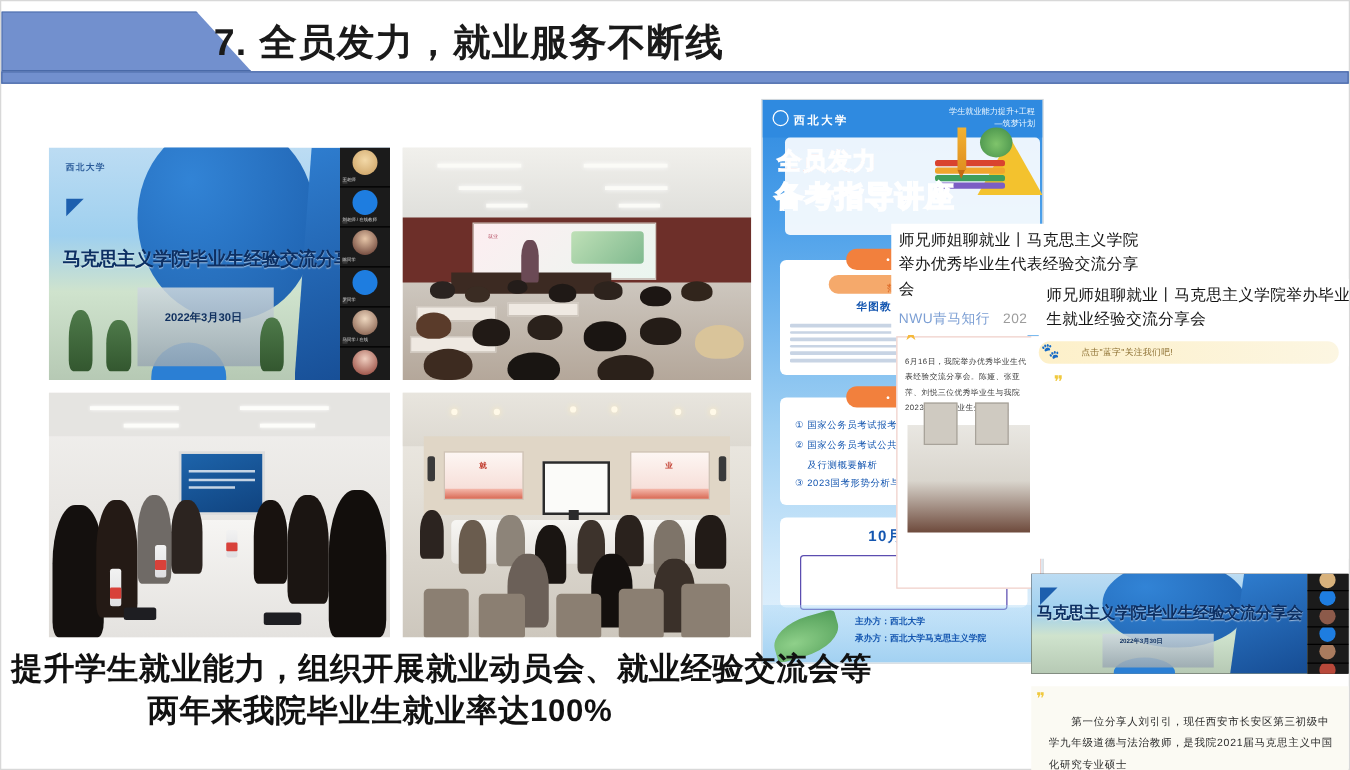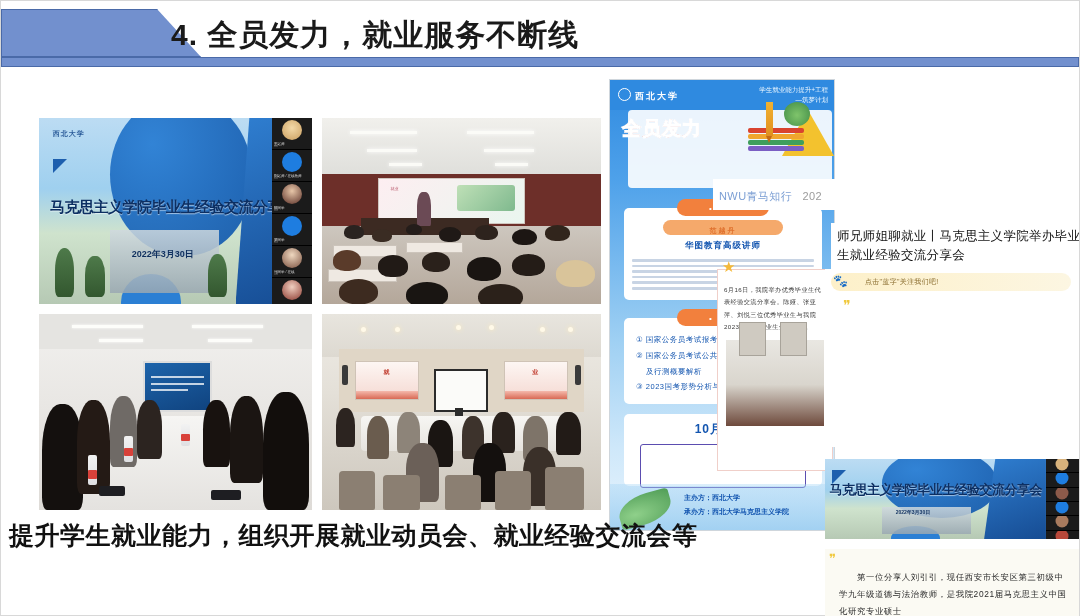--- a/index.html
+++ b/index.html
@@ -243,21 +243,21 @@
   .cap-l2 { text-align:center; letter-spacing:.5px; }
 </style>
 </head>
 <body>
 
 <div class="slide">
 
   <div class="title-zone">
     <div class="title-para"></div>
     <div class="title-underbar"></div>
-    <div class="title-text">4. 全员发力，就业服务不断线</div>
+    <div class="title-text">7. 全员发力，就业服务不断线</div>
   </div>
 
   <div class="photo-grid">
 
     <div class="photo ph-tl">
       <div class="mt-slide">
         <div class="mt-blue1"></div>
         <div class="mt-blue2"></div>
         <div class="mt-blue3"></div>
         <div class="mt-bldg"></div>
@@ -433,20 +433,21 @@
         <div class="po-tree"></div>
         <div class="po-books">
           <i style="top:0;background:#d9432f"></i>
           <i style="top:6px;background:#f0a52e"></i>
           <i style="top:12px;background:#3f9e5c"></i>
           <i style="top:18px;background:#7b5ec4"></i>
         </div>
         <div class="po-pencil"></div>
       </div>
       <div class="po-t1">全员发力</div>
+      <div class="po-t2">备考指导讲座</div>
 
       <div class="po-block" style="top:128px;height:92px">
         <div class="po-tag">
           <div class="dots">• • •</div>
         </div>
         <div class="po-tag2" style="top:12px">
           <div class="po-sub">范越丹</div>
         </div>
         <div style="padding-top:32px"></div>
         <div class="po-head">华图教育高级讲师</div>
@@ -492,20 +493,21 @@
         <div class="mc-txt">6月16日，我院举办优秀毕业生代表经验交流分享会。陈娅、张亚萍、刘悦三位优秀毕业生与我院2023届全体毕业生分享经验。</div>
         <div class="mc-img">
           <div class="fr" style="left:18%"></div>
             <div class="fr" style="left:54%"></div>
         </div>
       </div>
     </div>
 
     <div class="wx-list">
       <div class="wx-item wx-it1">
+        <div class="wx-title">师兄师姐聊就业丨马克思主义学院举办优秀毕业生代表经验交流分享会</div>
         <div class="wx-meta">
           <span class="src">NWU青马知行</span>
           &nbsp;&nbsp;<span>202</span>
         </div>
       </div>
       <div class="wx-item wx-it2">
         <div class="wx-title">师兄师姐聊就业丨马克思主义学院举办毕业生就业经验交流分享会</div>
         <div class="wx-meta">
           <span class="src">NWU青马知行</span>
           &nbsp;&nbsp;<span>2022-04-02 10:58</span>
@@ -556,15 +558,16 @@
     <div class="wx-shot2">
       <div class="ws-quote">❞</div>
       <div class="ws-txt">
         <span class="ind">第一位分享人刘引引，现任西安市长安区第三初级中学九年级道德与法治教师，是我院2021届马克思主义中国化研究专业硕士</span>
       </div>
     </div>
   </div>
 
   <div class="caption">
     <div class="cap-l1">提升学生就业能力，组织开展就业动员会、就业经验交流会等</div>
+    <div class="cap-l2">两年来我院毕业生就业率达100%</div>
   </div>
 
 </div>
 
 </body></html>

